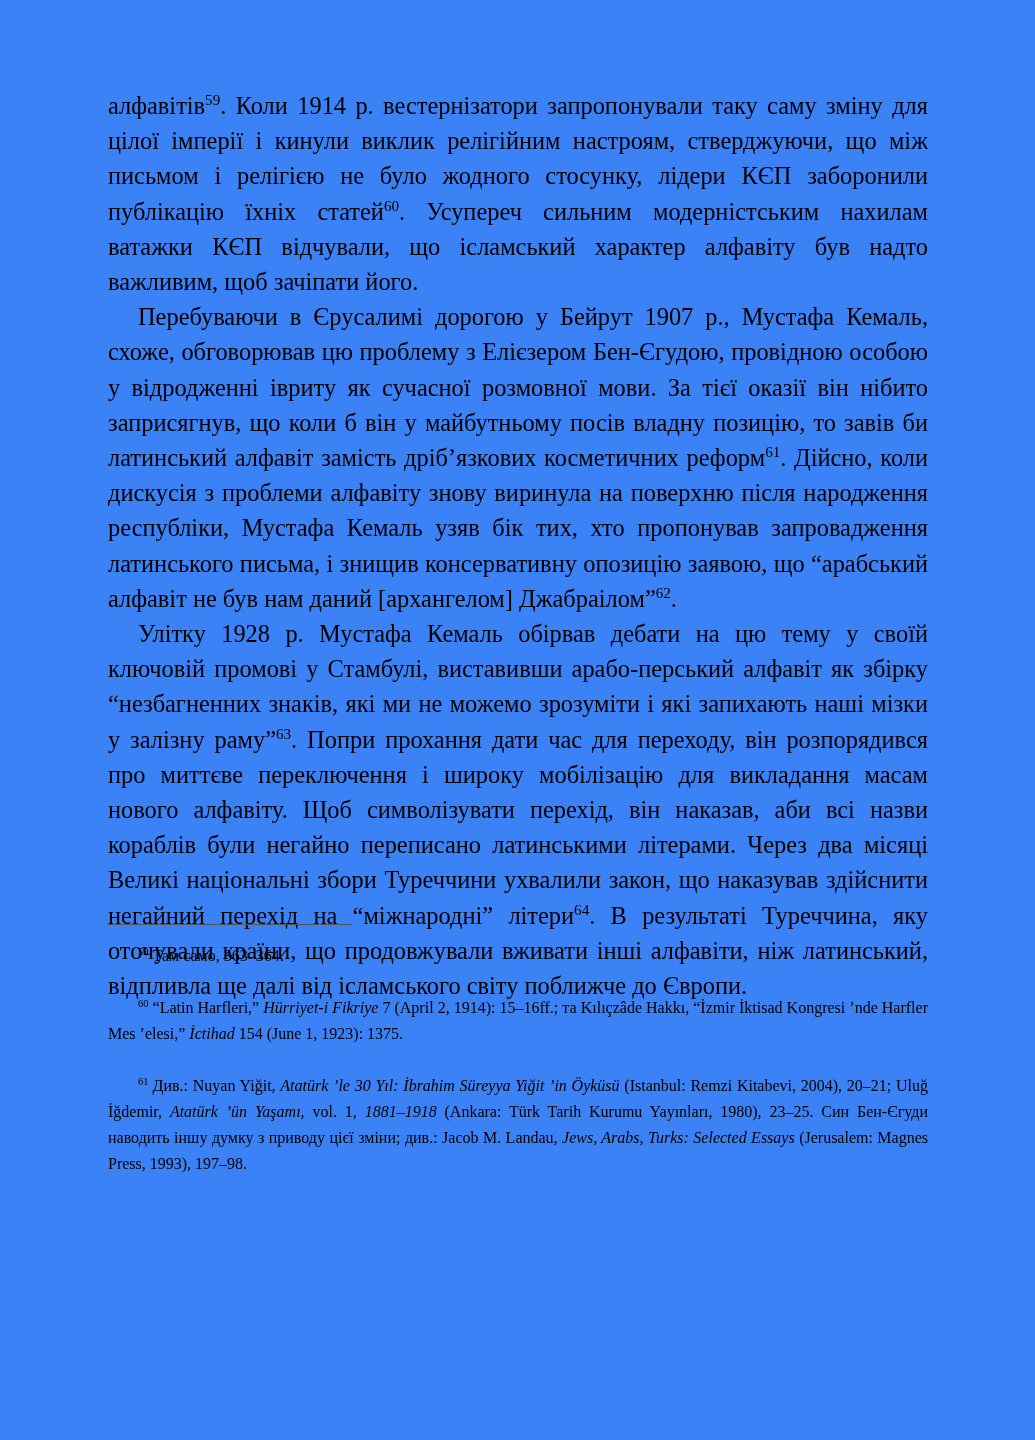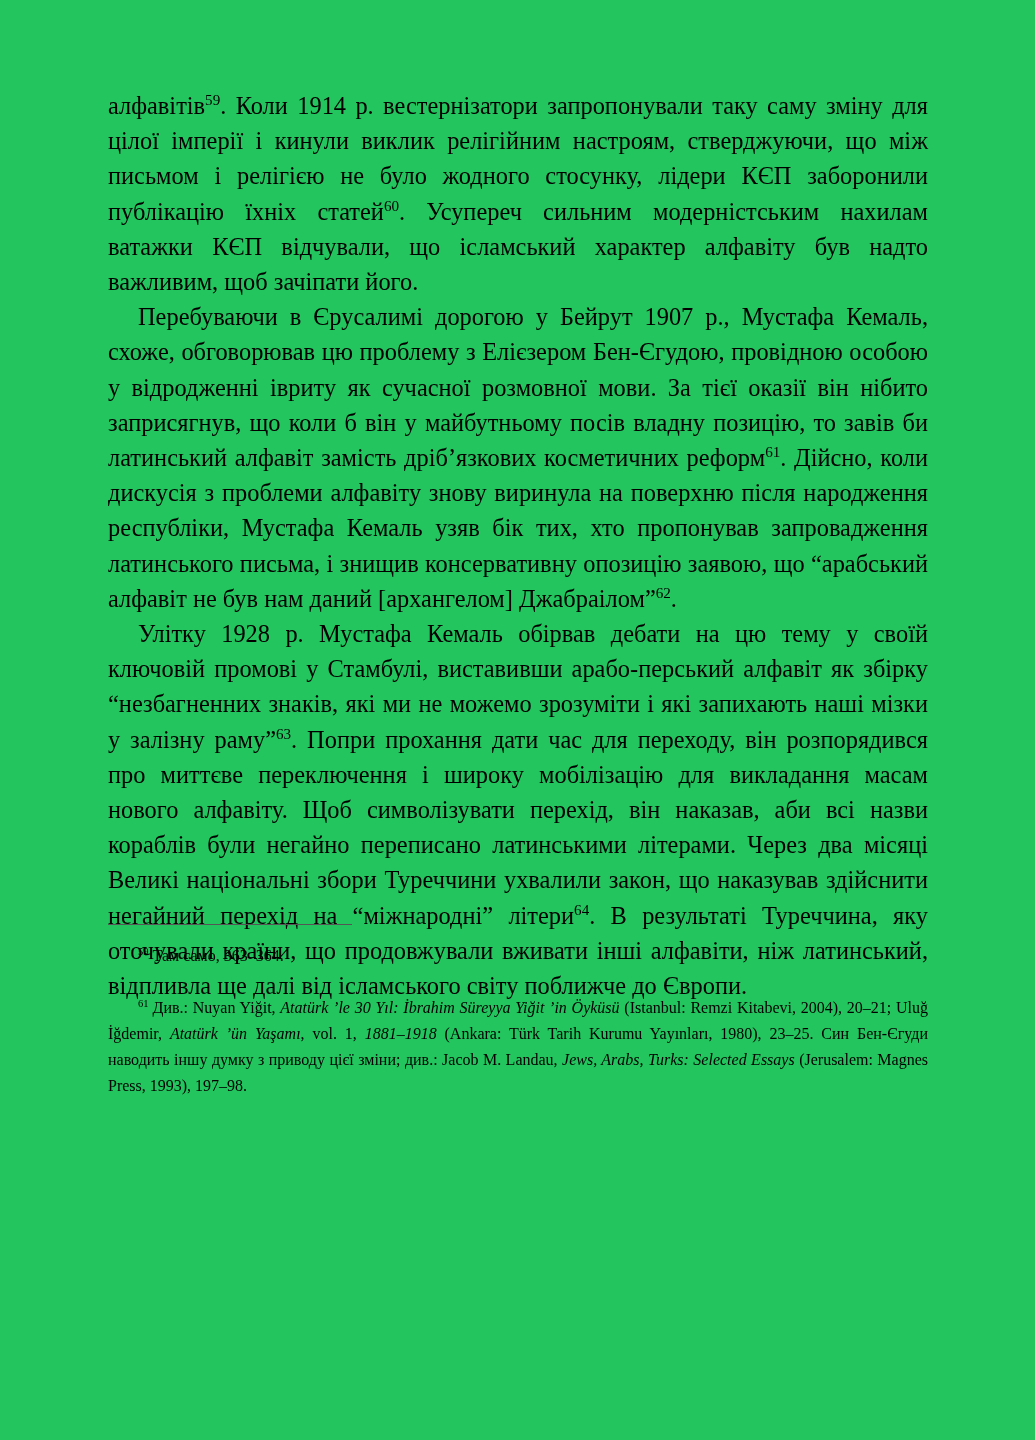--- a/index.html
+++ b/index.html
@@ -9,21 +9,21 @@
   }
   body {
     font-family: "Liberation Serif", "DejaVu Serif", serif;
     color: #000000;
   }
   .page {
     position: relative;
     width: 1035px;
     height: 1440px;
     box-sizing: border-box;
-    background: #22c55e;
+    background: #3b82f6;
     overflow: hidden;
   }
   .content {
     position: absolute;
     left: 108px;
     top: 88px;
     width: 820px;
   }
   .body-par {
     font-size: 24.4px;
@@ -86,17 +86,18 @@
   <div class="content" id="body-block">
       <p class="body-par first"><span>алфавітів</span><sup>59</sup><span>. Коли 1914 р. вестернізатори запропонували таку саму зміну для цілої імперії і кинули виклик релігійним настроям, стверджуючи, що між письмом і релігією не було жодного стосунку, лідери КЄП заборонили публікацію їхніх статей</span><sup>60</sup><span>. Усупереч сильним модерністським нахилам ватажки КЄП відчували, що ісламський характер алфавіту був надто важливим, щоб зачіпати його.</span></p>
       <p class="body-par"><span>Перебуваючи в Єрусалимі дорогою у Бейрут 1907 р., Мустафа Кемаль, схоже, обговорював цю проблему з Елієзером Бен-Єгудою, провідною особою у відродженні івриту як сучасної розмовної мови. За тієї оказії він нібито заприсягнув, що коли б він у майбутньому посів владну позицію, то завів би латинський алфавіт замість дріб’язкових косметичних реформ</span><sup>61</sup><span>. Дійсно, коли дискусія з проблеми алфавіту знову виринула на поверхню після народження республіки, Мустафа Кемаль узяв бік тих, хто пропонував запровадження латинського письма, і знищив консервативну опозицію заявою, що “арабський алфавіт не був нам даний [архангелом] Джабраілом”</span><sup>62</sup><span>.</span></p>
       <p class="body-par"><span>Улітку 1928 р. Мустафа Кемаль обірвав дебати на цю тему у своїй ключовій промові у Стамбулі, виставивши арабо-перський алфавіт як збірку “незбагненних знаків, які ми не можемо зрозуміти і які запихають наші мізки у залізну раму”</span><sup>63</sup><span>. Попри прохання дати час для переходу, він розпорядився про миттєве переключення і широку мобілізацію для викладання масам нового алфавіту. Щоб символізувати перехід, він наказав, аби всі назви кораблів були негайно переписано латинськими літерами. Через два місяці Великі національні збори Туреччини ухвалили закон, що наказував здійснити негайний перехід на “міжнародні” літери</span><sup>64</sup><span>. В результаті Туреччина, яку оточували країни, що продовжували вживати інші алфавіти, ніж латинський, відпливла ще далі від ісламського світу поближче до Європи.</span></p>
     </div>
 
   <div class="footnotes">
     <hr class="fn-rule">
     <div id="footnote-block">
         <p class="fn"><span class="fn-num">59</span><span>Там само, 363–364.</span></p>
+        <p class="fn"><span class="fn-num">60</span><span>“Latin Harfleri,” </span><i>Hürriyet-i Fikriye</i><span> 7 (April 2, 1914): 15–16ff.; та Kılıçzâde Hakkı, “İzmir İktisad Kongresi ’nde Harfler Mes ’elesi,” </span><i>İctihad</i><span> 154 (June 1, 1923): 1375.</span></p>
         <p class="fn"><span class="fn-num">61</span><span>Див.: Nuyan Yiğit, </span><i>Atatürk ’le 30 Yıl: İbrahim Süreyya Yiğit ’in Öyküsü</i><span> (Istanbul: Remzi Kitabevi, 2004), 20–21; Uluğ İğdemir, </span><i>Atatürk ’ün Yaşamı</i><span>, vol. 1, </span><i>1881–1918</i><span> (Ankara: Türk Tarih Kurumu Yayınları, 1980), 23–25. Син Бен-Єгуди наводить іншу думку з приводу цієї зміни; див.: Jacob M. Landau, </span><i>Jews, Arabs, Turks: Selected Essays</i><span> (Jerusalem: Magnes Press, 1993), 197–98.</span></p>
       </div>
   </div>
 
 </div>
 
 </body></html>

